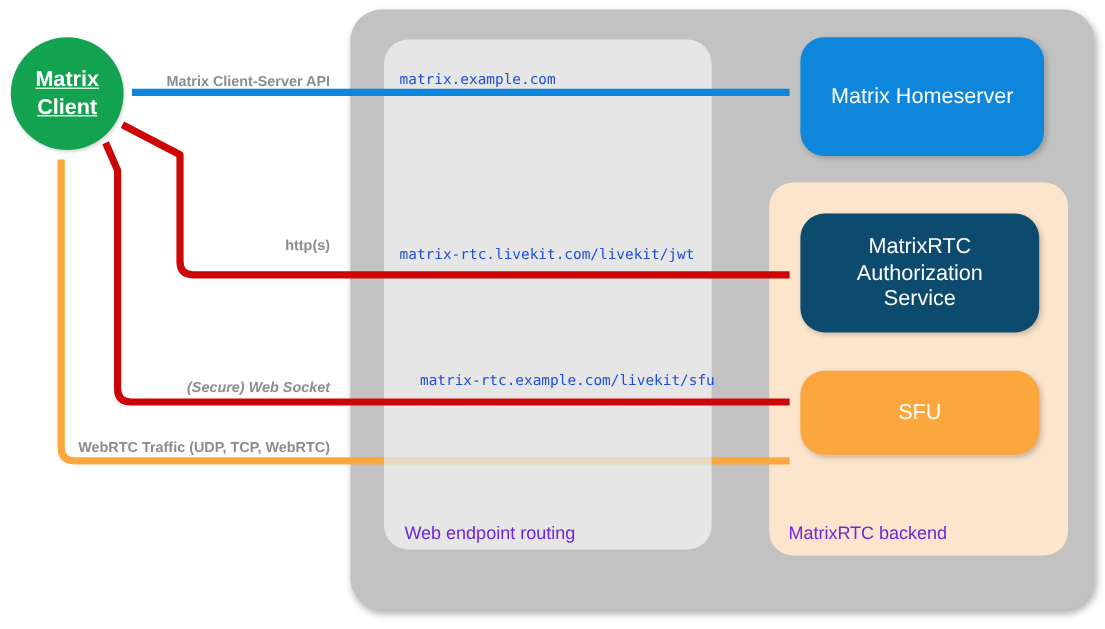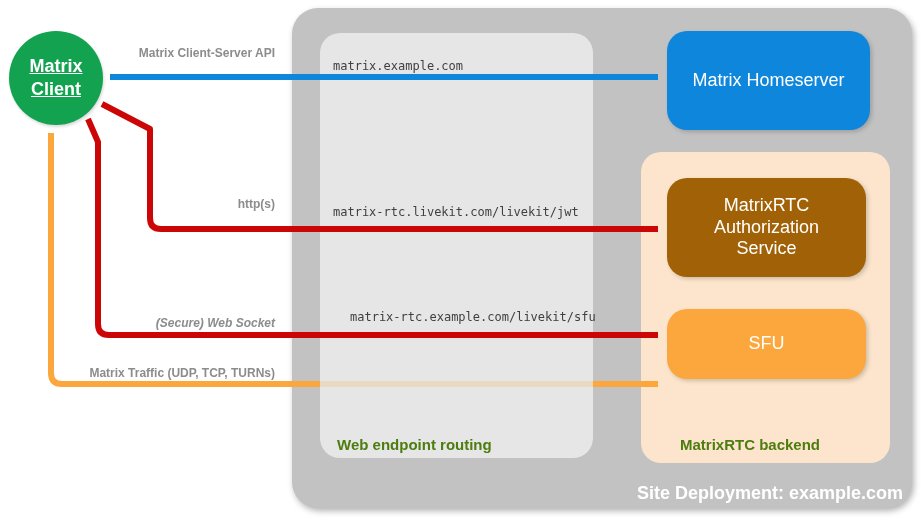--- a/index.html
+++ b/index.html
@@ -29,62 +29,62 @@
   
   .node {
     position: absolute;
     display: flex; align-items: center; justify-content: center;
     text-align: center; color: #ffffff;
     font-size: 18px; font-weight: normal; line-height: 1.22;
     border-radius: 20px;
     box-shadow: 2px 2px 4px rgba(0,0,0,0.18);
   }
   .homeserver-box { left: 667px; top: 31px;  width: 203px; height: 99px; background: #0d86dc; }
-  .auth-box       { left: 667px; top: 178px; width: 199px; height: 99px; background: #a16207; padding: 0 18px; box-sizing: border-box; }
+  .auth-box       { left: 667px; top: 178px; width: 199px; height: 99px; background: #0c4a6e; padding: 0 18px; box-sizing: border-box; }
   .sfu-box        { left: 667px; top: 309px; width: 199px; height: 70px; background: #fba73d; }
   .client-circle {
     position: absolute; left: 9px; top: 31px; width: 94px; height: 94px;
     border-radius: 50%; background: #13a350;
     display: flex; align-items: center; justify-content: center;
     text-align: center; color: #ffffff;
     font-size: 18px; font-weight: bold; line-height: 1.3;
     box-shadow: 1px 2px 3px rgba(0,0,0,0.15);
     text-decoration: underline;
   }
   .client-circle span { display: inline-block; width: 80px; }
   .auth-box span { display: inline-block; width: 165px; }
   
   .panel-caption {
     position: absolute;
-    font-size: 15px; font-weight: bold; color: #4d7c0f;
+    font-size: 15px; font-weight: normal; color: #6d28d9;
     white-space: nowrap;
   }
   .routing-caption { left: 337px; top: 436px; }
-  .backend-caption { left: 680px; top: 436px; text-align: center; }
+  .backend-caption { left: 657px; top: 436px; text-align: center; }
   .deployment-caption {
     position: absolute; right: 18px; top: 483px;
     font-size: 18px; font-weight: bold; color: #ffffff;
     white-space: nowrap;
   }
   
   .endpoint {
     position: absolute; left: 333px;
     font-family: "DejaVu Sans Mono", monospace;
-    font-size: 12px; color: #404040; white-space: nowrap;
+    font-size: 12px; color: #1d4ed8; white-space: nowrap;
   }
   .endpoint-0 { top: 59px; }
   .endpoint-1 { top: 205px; }
   .endpoint-2 { top: 310px; margin-left: 17px; }
   
   .conn-label {
     position: absolute; right: 646px;
     font-size: 12px; font-weight: 600; color: #8c8c8c;
     white-space: nowrap;
   }
-  .conn-label-0 { top: 46px; }
+  .conn-label-0 { top: 61px; }
   .conn-label-1 { top: 197px; }
   .conn-label-2 { top: 316px; font-style: italic; }
   .conn-label-3 { top: 366px; }
   
   .arrow-layer { position: absolute; left: 0; top: 0; width: 921px; height: 524px; }
   .arrow-layer path { fill: none; stroke-width: 6; stroke-linejoin: round; }
   .arrow-blue   { stroke: #0d86dc; }
   .arrow-red    { stroke: #cc0606; }
   .arrow-orange { stroke: #fba73d; }
   .arrow-orange-faint { stroke: #fba73d; opacity: 0.22; }
@@ -100,21 +100,21 @@
 
   <div class="panel backend-panel"></div>
 
   <div class="endpoint endpoint-0">matrix.example.com</div>
   <div class="endpoint endpoint-1">matrix-rtc.livekit.com/livekit/jwt</div>
   <div class="endpoint endpoint-2">matrix-rtc.example.com/livekit/sfu</div>
 
   <div class="conn-label conn-label-0">Matrix Client-Server API</div>
   <div class="conn-label conn-label-1">http(s)</div>
   <div class="conn-label conn-label-2">(Secure) Web Socket</div>
-  <div class="conn-label conn-label-3">Matrix Traffic (UDP, TCP, TURNs)</div>
+  <div class="conn-label conn-label-3">WebRTC Traffic (UDP, TCP, WebRTC)</div>
 
   <svg class="arrow-layer" viewBox="0 0 921 524">
     <defs>
       <marker id="head-blue" markerUnits="userSpaceOnUse" markerWidth="20" markerHeight="20" viewBox="0 0 19 20" refX="16" refY="10" orient="auto-start-reverse">
         <path d="M0,0 L19,10 L0,20 Z" fill="#0d86dc" stroke="none"></path>
       </marker>
       <marker id="head-red" markerUnits="userSpaceOnUse" markerWidth="20" markerHeight="20" viewBox="0 0 19 20" refX="16" refY="10" orient="auto-start-reverse">
         <path d="M0,0 L19,10 L0,20 Z" fill="#cc0606" stroke="none"></path>
       </marker>
       <marker id="head-orange" markerUnits="userSpaceOnUse" markerWidth="20" markerHeight="20" viewBox="0 0 19 20" refX="16" refY="10" orient="auto-start-reverse">
@@ -140,15 +140,14 @@
   <div class="node auth-box">
     <span>MatrixRTC Authorization Service</span>
   </div>
 
   <div class="node sfu-box">
     <span>SFU</span>
   </div>
 
   <div class="panel-caption routing-caption">Web endpoint routing</div>
   <div class="panel-caption backend-caption">MatrixRTC backend</div>
-  <div class="deployment-caption">Site Deployment: example.com</div>
 
 </div>
 
 </body></html>

